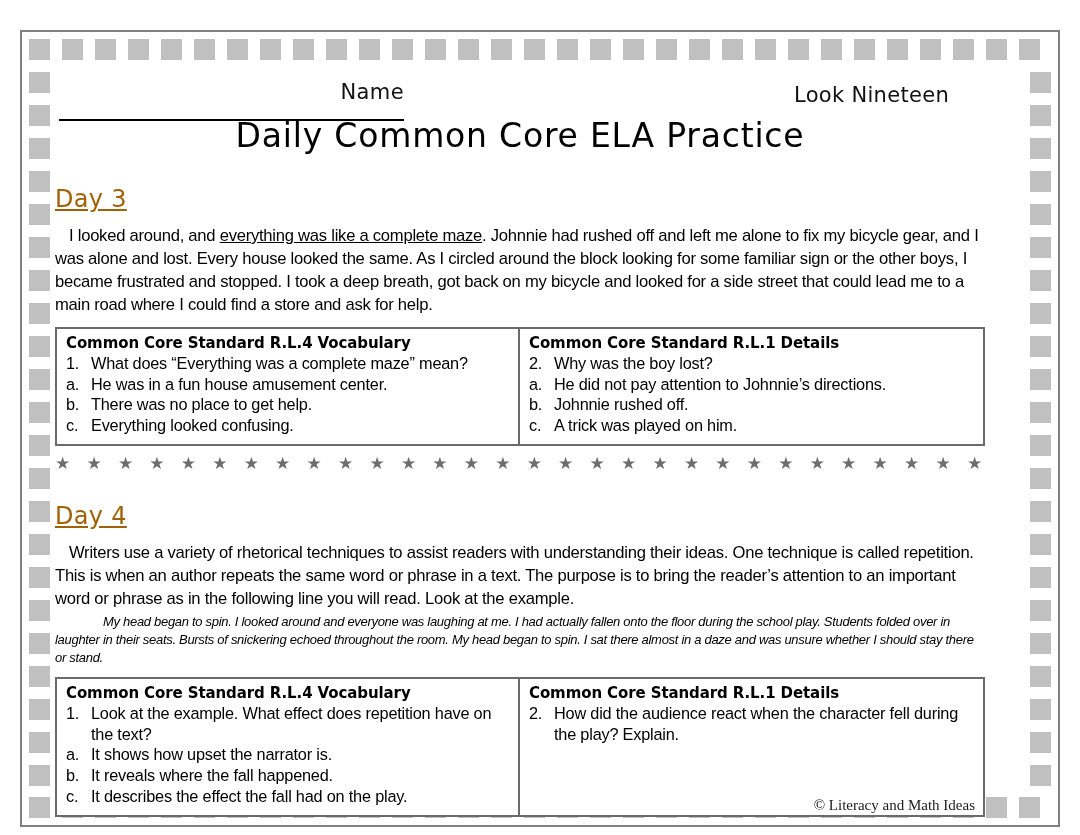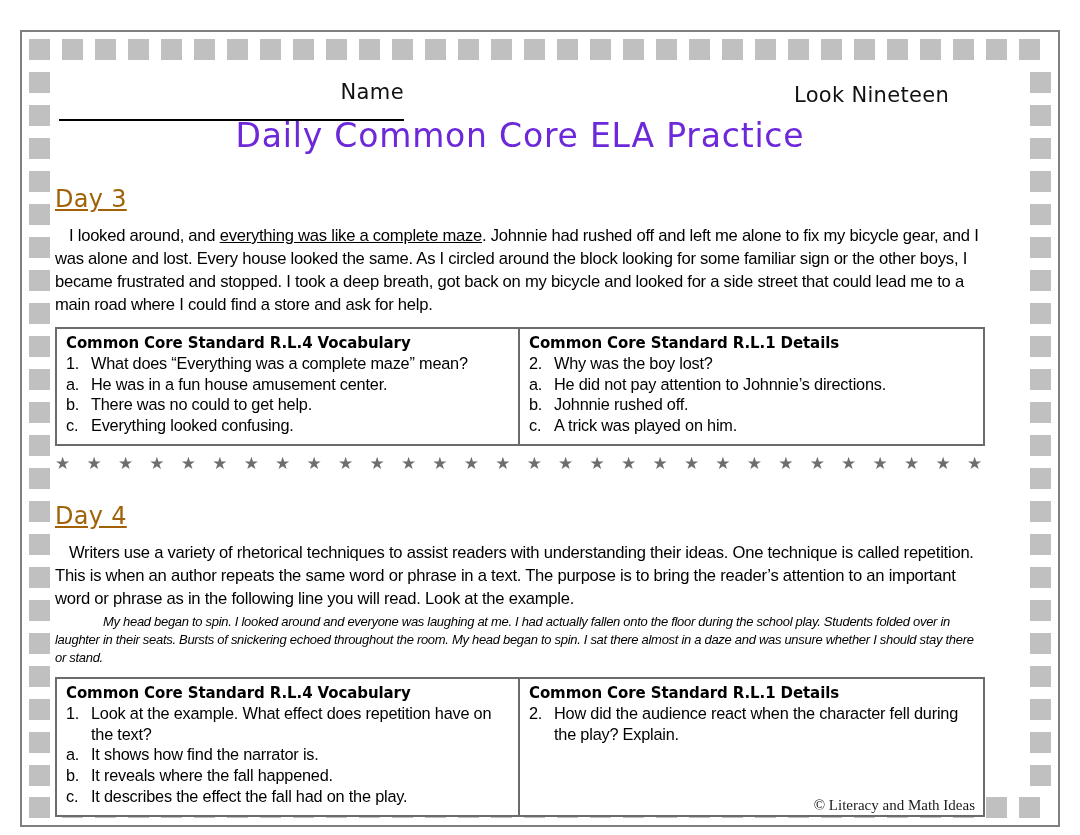--- a/index.html
+++ b/index.html
@@ -84,21 +84,21 @@
     font-size: 21px;
     color: #111;
     letter-spacing: 0.3px;
   }
 
   
   .title {
     text-align: center;
     font-family: "DejaVu Sans", sans-serif;
     font-size: 33px;
-    color: #6d28d9;
+    color: #000000;
     margin-top: 26px;
     letter-spacing: 0.8px;
     font-weight: 400;
   }
   .subtitle {
     text-align: center;
     font-family: "DejaVu Sans", sans-serif;
     font-size: 22px;
     color: #111;
     margin-top: 3px;
@@ -342,21 +342,21 @@
               <li class="q-item">
                 <span class="marker">1.</span>
                 <span class="qtext">What does “Everything was a complete maze” mean?</span>
               </li>
               <li class="q-item">
                 <span class="marker">a.</span>
                 <span class="qtext">He was in a fun house amusement center.</span>
               </li>
               <li class="q-item">
                 <span class="marker">b.</span>
-                <span class="qtext">There was no could to get help.</span>
+                <span class="qtext">There was no place to get help.</span>
               </li>
               <li class="q-item">
                 <span class="marker">c.</span>
                 <span class="qtext">Everything looked confusing.</span>
               </li>
             </ul>
         </div>
         <div class="qcol right">
           <div class="q-standard">Common Core Standard R.L.1 Details</div>
           <ul class="q-list">
@@ -392,21 +392,21 @@
       <div class="qbox-wrap">
         <div class="qcol left">
           <div class="q-standard">Common Core Standard  R.L.4 Vocabulary</div>
           <ul class="q-list">
               <li class="q-item">
                 <span class="marker">1.</span>
                 <span class="qtext">Look at the example.  What effect does repetition have on the text?</span>
               </li>
               <li class="q-item">
                 <span class="marker">a.</span>
-                <span class="qtext">It shows how find the narrator is.</span>
+                <span class="qtext">It shows how upset the narrator is.</span>
               </li>
               <li class="q-item">
                 <span class="marker">b.</span>
                 <span class="qtext">It reveals where the fall happened.</span>
               </li>
               <li class="q-item">
                 <span class="marker">c.</span>
                 <span class="qtext">It describes the effect the fall had on the play.</span>
               </li>
             </ul>

